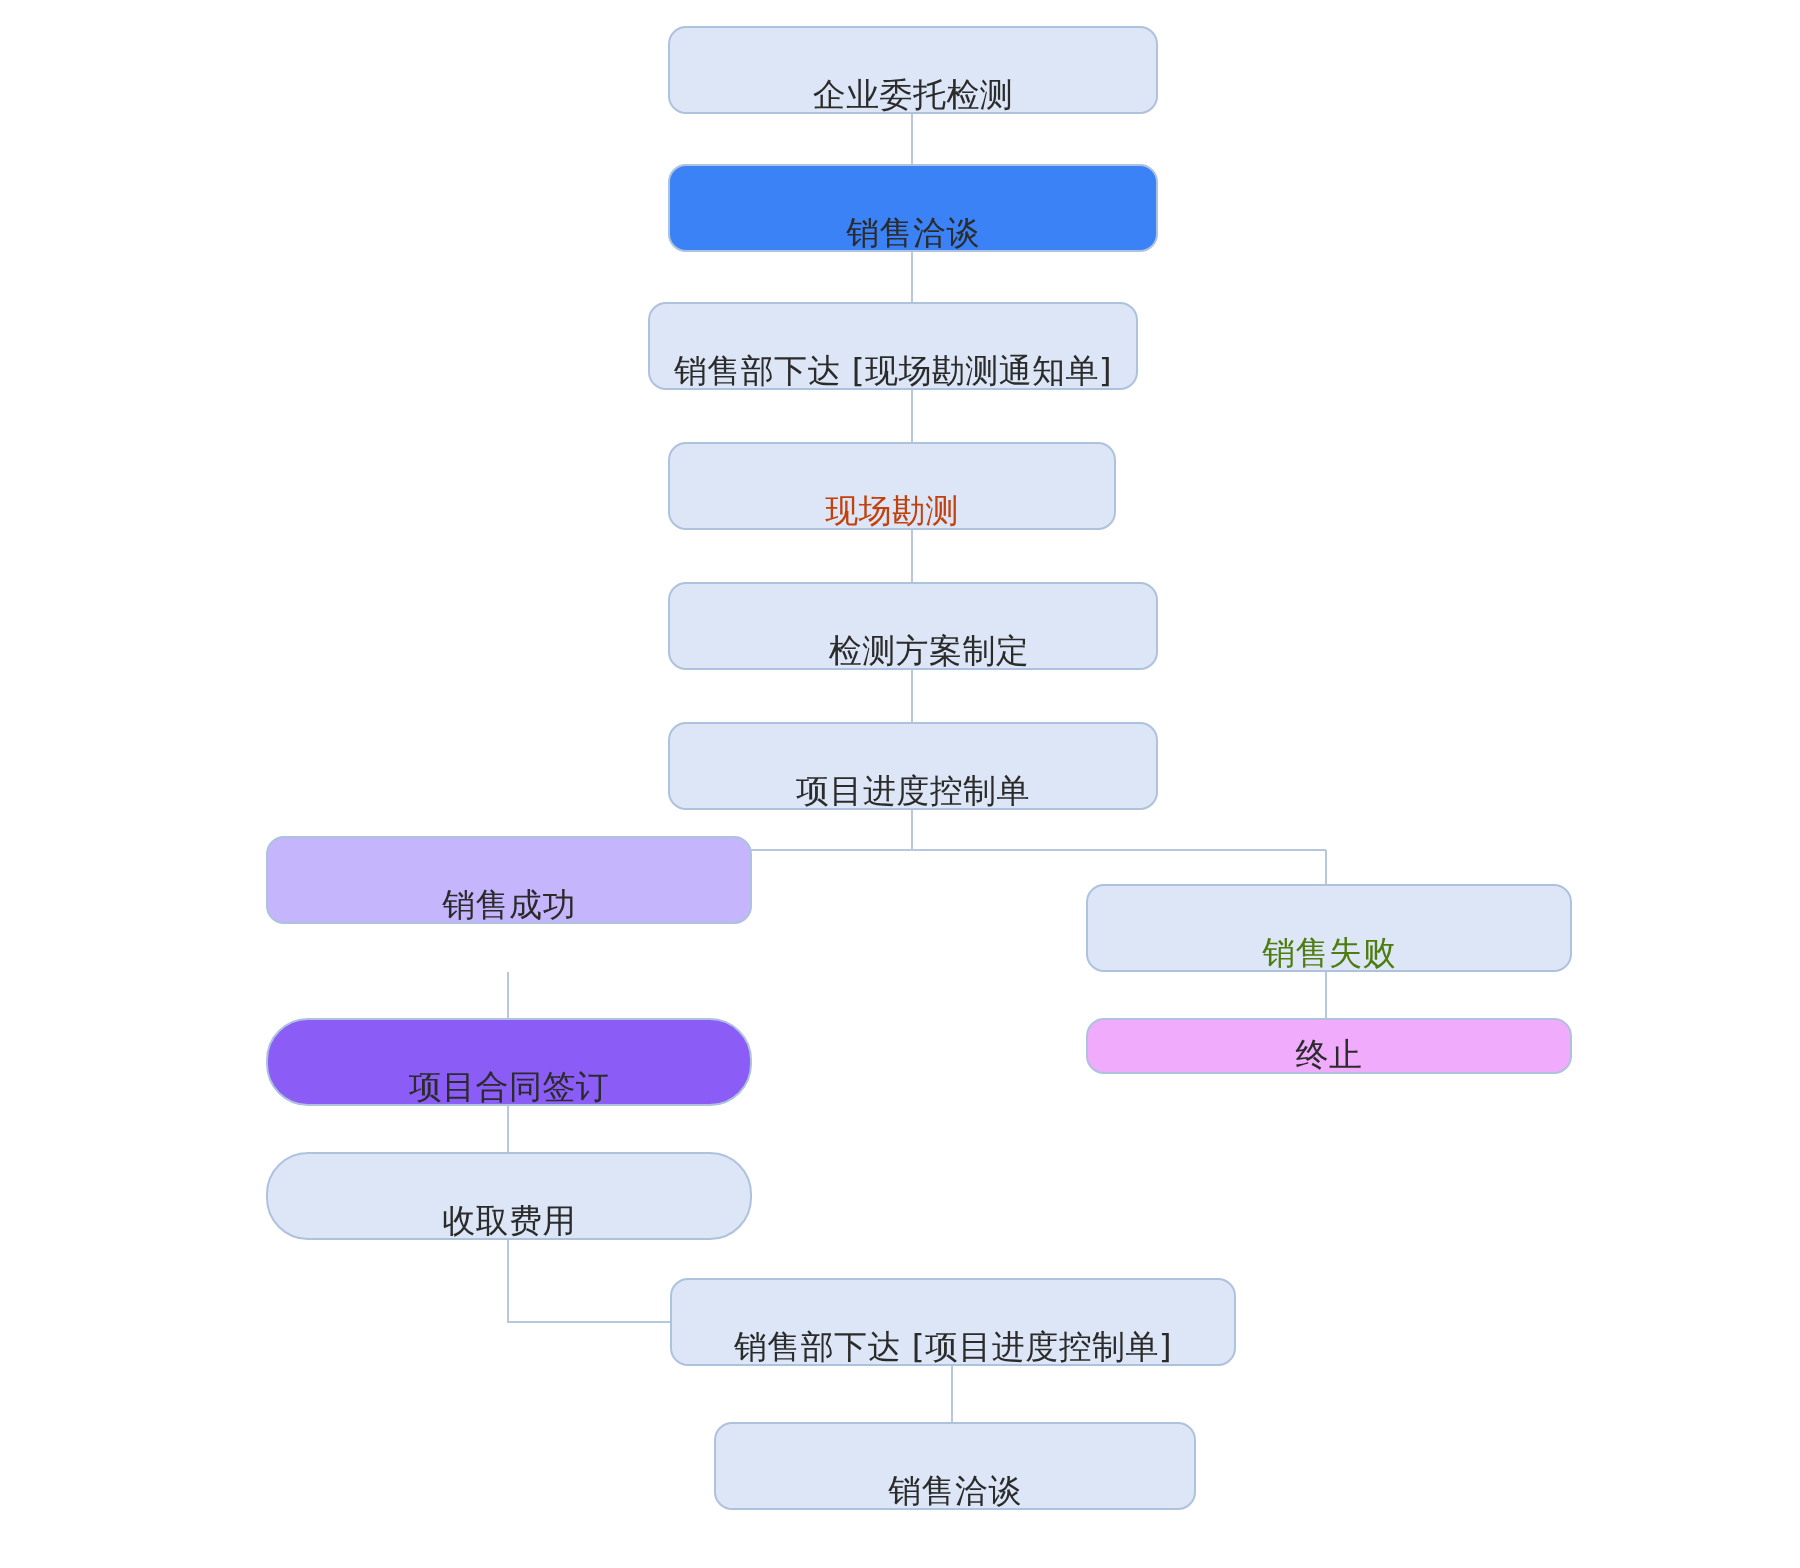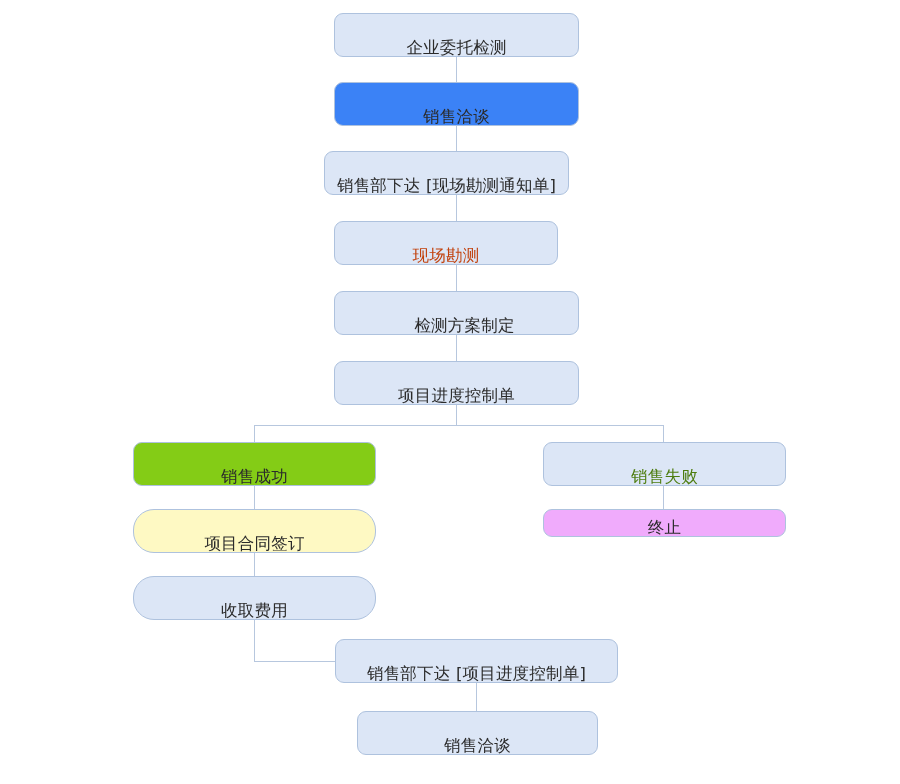--- a/index.html
+++ b/index.html
@@ -79,27 +79,27 @@
       </div>
       <div class="node" style="left: 334px; top: 221px; width: 224px; height: 44px; background: rgb(220, 230, 246); border-color: rgb(174, 194, 222); color: #c2410c;">
         <span class="node-label">现场勘测</span>
       </div>
       <div class="node" style="left: 334px; top: 291px; width: 245px; height: 44px; background: rgb(220, 230, 246); border-color: rgb(174, 194, 222); color: rgb(43, 43, 43); padding-left: 16px;">
         <span class="node-label">检测方案制定</span>
       </div>
       <div class="node" style="left: 334px; top: 361px; width: 245px; height: 44px; background: rgb(220, 230, 246); border-color: rgb(174, 194, 222); color: rgb(43, 43, 43);">
         <span class="node-label">项目进度控制单</span>
       </div>
-      <div class="node" style="left: 133px; top: 442px; width: 243px; height: 44px; background: #84cc16; border-color: rgb(174, 194, 222); color: rgb(43, 43, 43);">
+      <div class="node" style="left: 133px; top: 418px; width: 243px; height: 44px; background: #c4b5fd; border-color: rgb(174, 194, 222); color: rgb(43, 43, 43);">
         <span class="node-label">销售成功</span>
       </div>
       <div class="node" style="left: 543px; top: 442px; width: 243px; height: 44px; background: rgb(220, 230, 246); border-color: rgb(174, 194, 222); color: #4d7c0f;">
         <span class="node-label">销售失败</span>
       </div>
-      <div class="node" style="left: 133px; top: 509px; width: 243px; height: 44px; background: #fef9c3; border-color: rgb(174, 194, 222); color: rgb(43, 43, 43); border-radius: 21px;">
+      <div class="node" style="left: 133px; top: 509px; width: 243px; height: 44px; background: #8b5cf6; border-color: rgb(174, 194, 222); color: rgb(43, 43, 43); border-radius: 21px;">
         <span class="node-label">项目合同签订</span>
       </div>
       <div class="node" style="left: 543px; top: 509px; width: 243px; height: 28px; background: #f0abfc; border-color: rgb(174, 194, 222); color: rgb(43, 43, 43);">
         <span class="node-label">终止</span>
       </div>
       <div class="node" style="left: 133px; top: 576px; width: 243px; height: 44px; background: rgb(220, 230, 246); border-color: rgb(174, 194, 222); color: rgb(43, 43, 43); border-radius: 21px;">
         <span class="node-label">收取费用</span>
       </div>
       <div class="node" style="left: 335px; top: 639px; width: 283px; height: 44px; background: rgb(220, 230, 246); border-color: rgb(174, 194, 222); color: rgb(43, 43, 43);">
         <span class="node-label">销售部下达 [项目进度控制单]</span>

